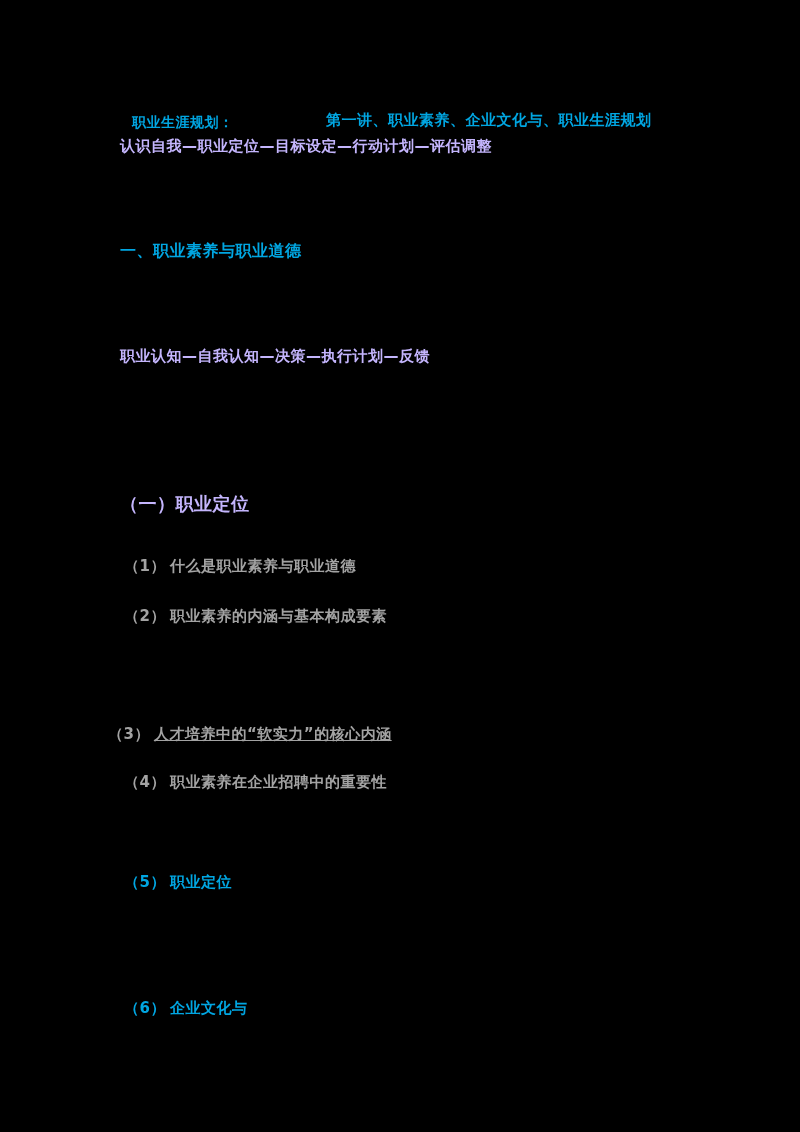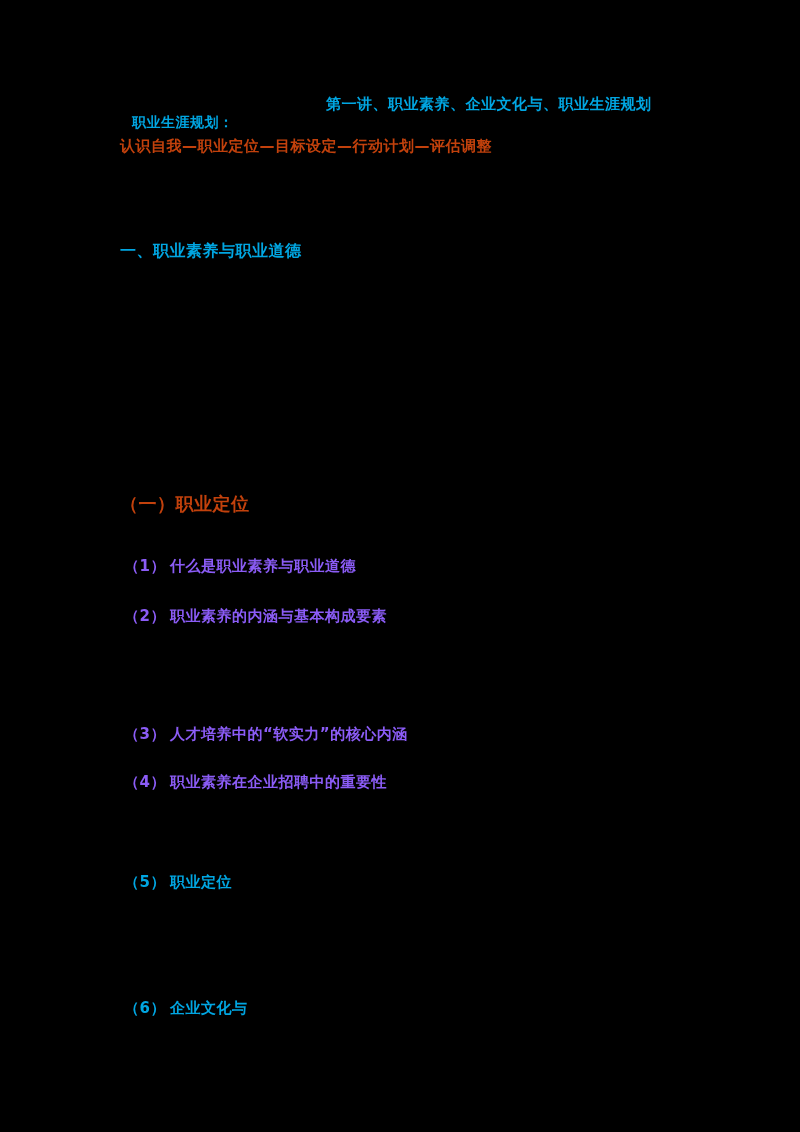--- a/index.html
+++ b/index.html
@@ -27,45 +27,45 @@
   .line {
     position: absolute;
     white-space: nowrap;
     font-weight: bold;
     letter-spacing: 0.5px;
     line-height: 1.15;
   }
 
   
   .c-blue   { color: #00A6E2; }
-  .c-red    { color: #c2410c; }
-  .c-green  { color: #8b5cf6; }
+  .c-red    { color: #c4b5fd; }
+  .c-green  { color: #a3a3a3; }
 
   
   .sz-title     { font-size: 15px; }
   .sz-sub       { font-size: 14px; }
   .sz-flow      { font-size: 15px; }
   .sz-heading   { font-size: 16px; }
   .sz-section   { font-size: 18px; }
   .sz-item      { font-size: 15px; }
 
   
-  #doc-title        { left: 326px; top: 96px; text-align: right;  }
+  #doc-title        { left: 326px; top: 112px; text-align: right;  }
   #doc-subtitle     { left: 120px; top: 114px; padding-left: 12px; }
   #flow-one         { left: 120px; top: 138px; }
 
   #section-heading  { left: 120px; top: 242px; }
 
   #flow-two         { left: 120px; top: 348px; }
 
   #part-heading     { left: 120px; top: 494px; }
 
   #item-1           { left: 124px; top: 558px; }
   #item-2           { left: 124px; top: 608px; }
-  #item-3           { left: 124px; top: 726px; }
+  #item-3           { left: 108px; top: 726px; text-decoration: underline; }
   #item-4           { left: 124px; top: 774px; }
   #item-5           { left: 124px; top: 874px; }
   #item-6           { left: 124px; top: 1000px; }
 
   .marker {
     display: inline-block;
     margin-right: 4px;
   }
 </style>
 </head>
@@ -74,20 +74,21 @@
 <div class="page">
 
   <div class="line sz-title c-blue" id="doc-title">第一讲、职业素养、企业文化与、职业生涯规划</div>
 
   <div class="line sz-sub c-blue" id="doc-subtitle">职业生涯规划：</div>
 
   <div class="line sz-flow c-red" id="flow-one">认识自我—职业定位—目标设定—行动计划—评估调整</div>
 
   <div class="line sz-heading c-blue" id="section-heading">一、职业素养与职业道德</div>
 
+  <div class="line sz-flow c-red" id="flow-two">职业认知—自我认知—决策—执行计划—反馈</div>
 
   <div class="line sz-section c-red" id="part-heading">（一）职业定位</div>
 
   <div class="line sz-item c-green" id="item-1">
     <span class="marker">（1）</span><span>什么是职业素养与职业道德</span>
   </div>
 
   <div class="line sz-item c-green" id="item-2">
     <span class="marker">（2）</span><span>职业素养的内涵与基本构成要素</span>
   </div>

